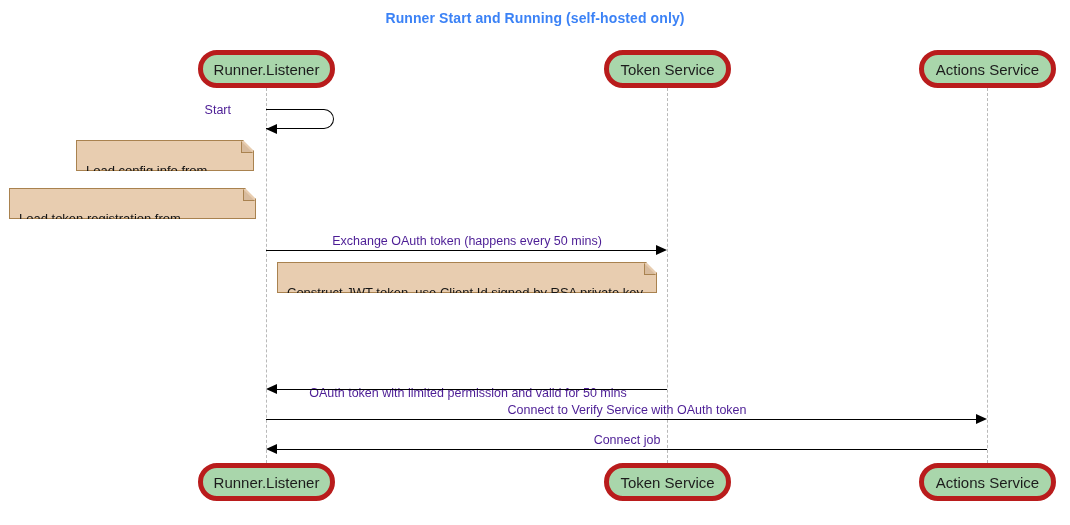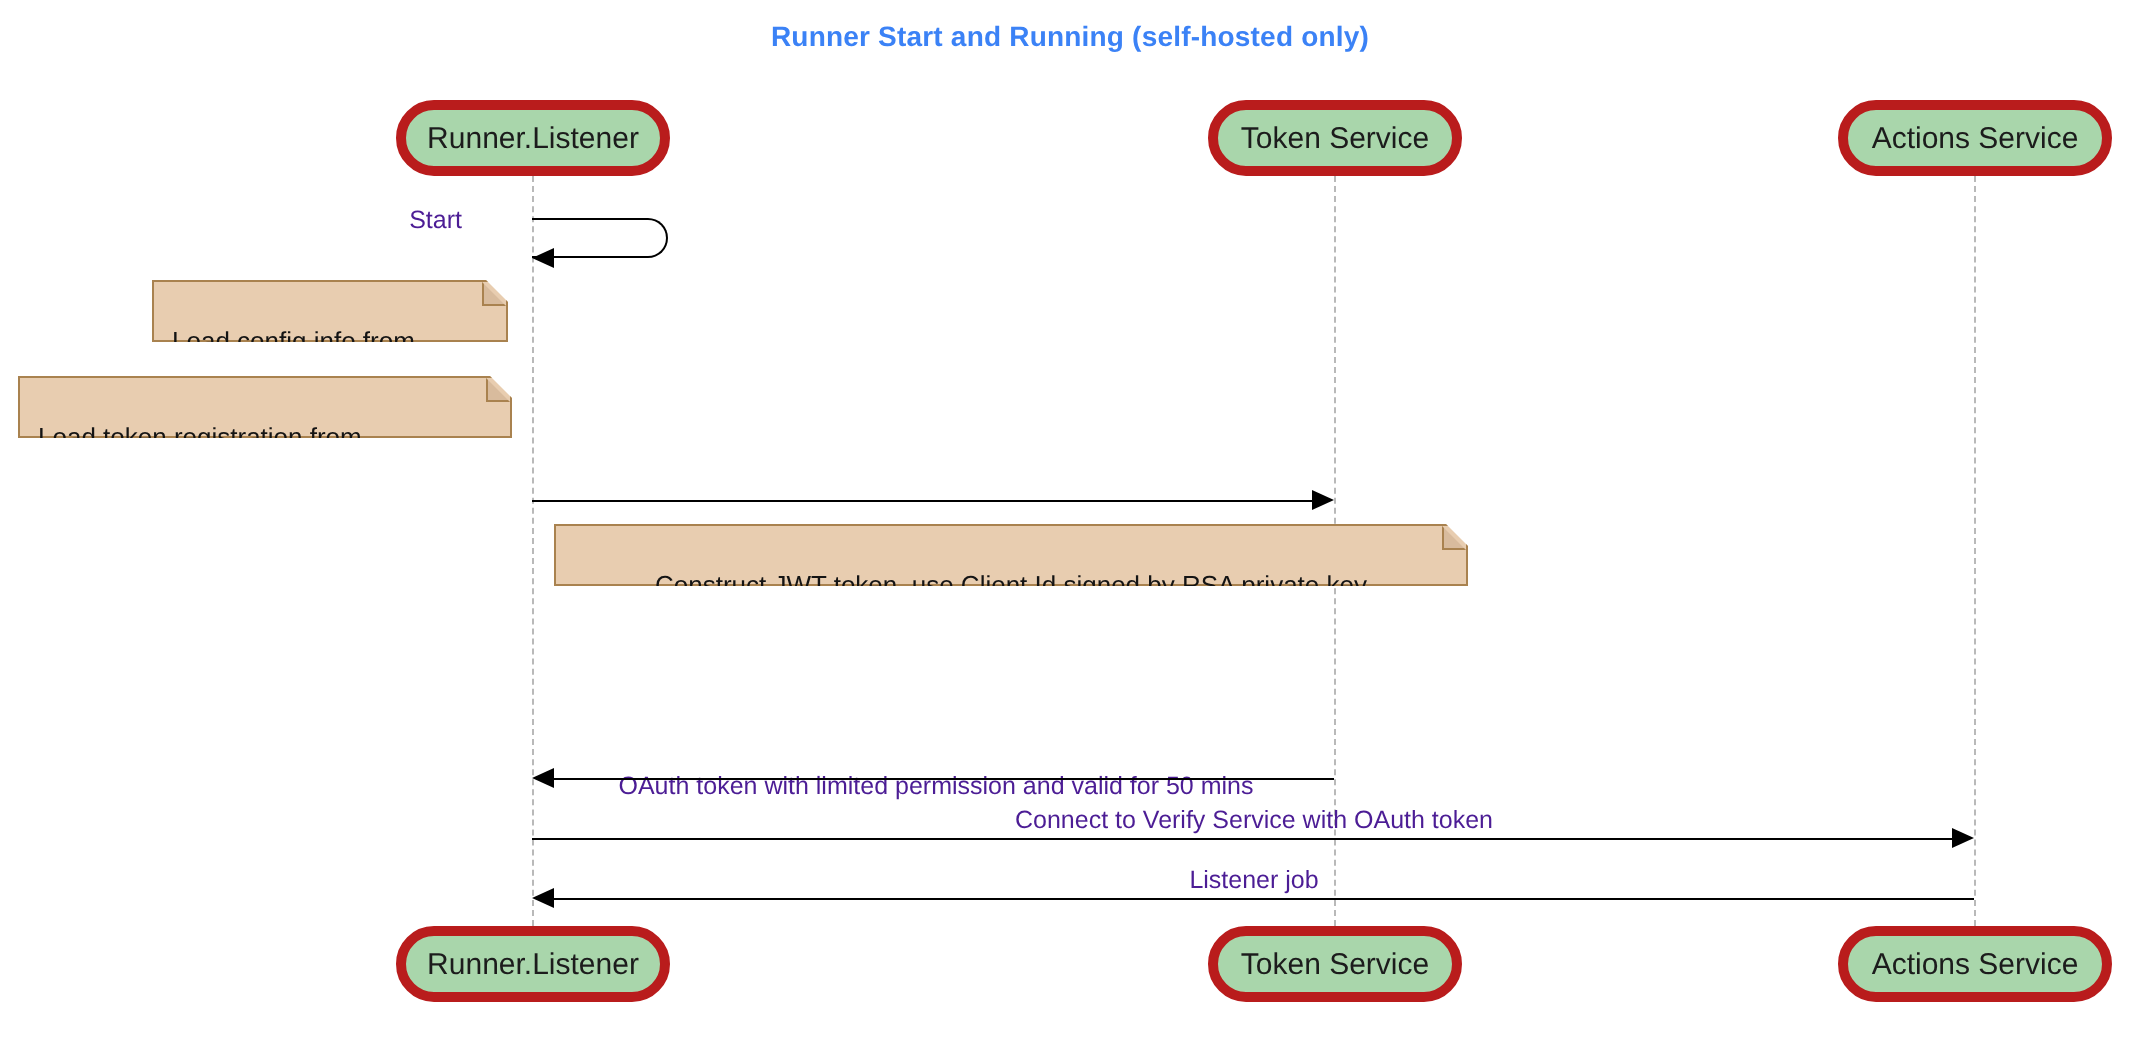--- a/index.html
+++ b/index.html
@@ -145,34 +145,35 @@
   <div class="note-box" style="left:76px; top:140px; width:178px; height:31px;">
     <span>Load config info from .runner</span>
     <span class="note-fold"></span>
   </div>
 
   <div class="note-box" style="left:9px; top:188px; width:247px; height:31px;">
     <span>Load token registration from .credentials</span>
     <span class="note-fold"></span>
   </div>
 
+  <div class="msg-label" style="left:467px; top:234px; transform:translateX(-50%);">Exchange OAuth token (happens every 50 mins)</div>
   <div class="msg-line" style="left:266px; top:250px; width:390px;"></div>
   <div class="arrow-head right" style="left:656px; top:245px;"></div>
 
-  <div class="note-box" style="left:277px; top:262px; width:457px; height:31px;text-align:center;">
+  <div class="note-box" style="left:277px; top:262px; width:380px; height:31px;">
     <span>Construct JWT token, use Client Id signed by RSA private key</span>
     <span class="note-fold"></span>
   </div>
 
 
   <div class="msg-label" style="left:468px; top:386px; transform:translateX(-50%);">OAuth token with limited permission and valid for 50 mins</div>
   <div class="msg-line" style="left:277px; top:389px; width:390px;"></div>
   <div class="arrow-head left" style="left:266px; top:384px;"></div>
 
   <div class="msg-label" style="left:627px; top:403px; transform:translateX(-50%);">Connect to Verify Service with OAuth token</div>
   <div class="msg-line" style="left:266px; top:419px; width:710px;"></div>
   <div class="arrow-head right" style="left:976px; top:414px;"></div>
 
-  <div class="msg-label" style="left:627px; top:433px; transform:translateX(-50%);">Listener job</div>
+  <div class="msg-label" style="left:627px; top:433px; transform:translateX(-50%);">Connect job</div>
   <div class="msg-line" style="left:277px; top:449px; width:710px;"></div>
   <div class="arrow-head left" style="left:266px; top:444px;"></div>
 
 </div>
 
 </body></html>

